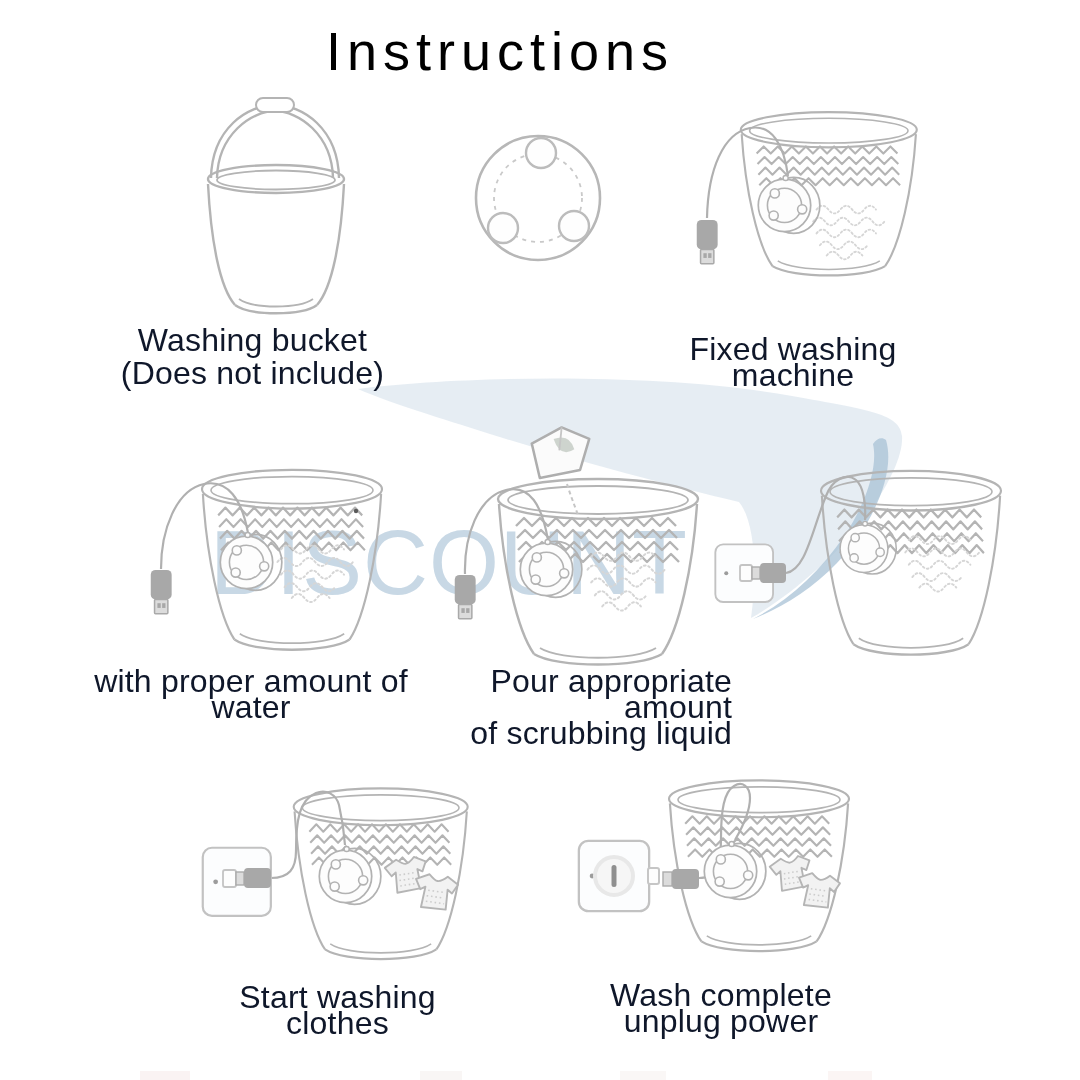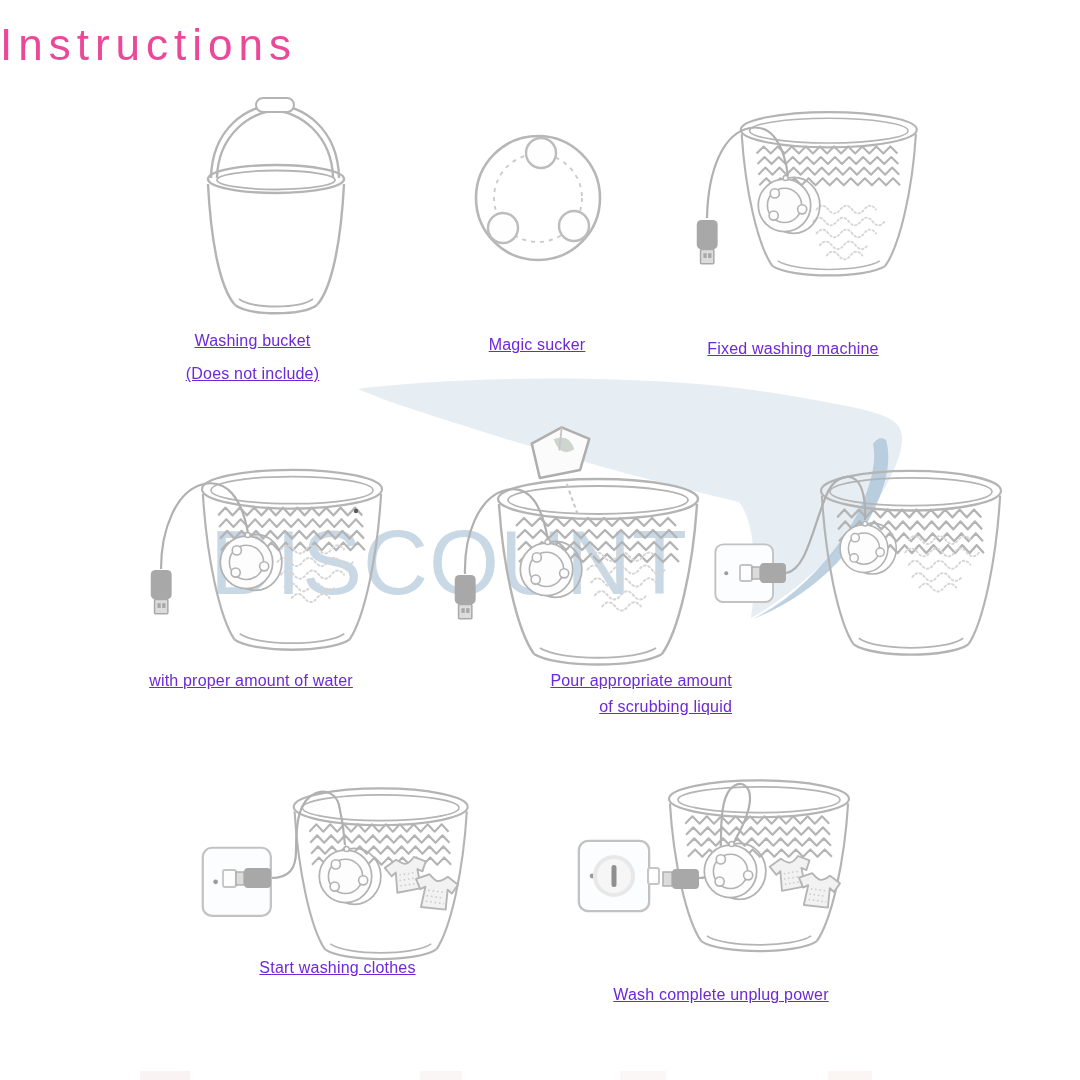--- a/index.html
+++ b/index.html
@@ -1,26 +1,26 @@
 <!DOCTYPE html>
 <html><head>
 <meta charset="utf-8">
 <style>
   html,body { margin:0; padding:0; background:#ffffff; }
   .canvas {
     position:relative; width:1080px; height:1080px; background:#ffffff;
     overflow:hidden; font-family:"Liberation Sans", sans-serif;
   }
   .title {
-    position:absolute; left:0; top:20px; width:1000px; text-align:left;
-    font-size:44px; letter-spacing:6px; color:#ec4899; z-index:4;
+    position:absolute; left:0; top:20px; width:1000px; text-align:center;
+    font-size:54px; letter-spacing:6px; color:#000000; z-index:4;
   }
   .cap {
-    position:absolute; font-size:16px; line-height:26px; color:#6d28d9;
-    text-align:center; z-index:4; letter-spacing:0.2px;text-decoration:underline;
+    position:absolute; font-size:32px; line-height:26px; color:#0f172a;
+    text-align:center; z-index:4; letter-spacing:0.2px;
   }
   .cap span { display:block; }
   .cap.row1 { line-height:33px; }
   .cap.alignleft { text-align:right; }
   .art { position:absolute; z-index:3; }
   .wm-swoosh { position:absolute; left:340px; top:370px; z-index:1; }
   .wm-line1 {
     position:absolute; left:210px; top:512px; font-size:90px; letter-spacing:1px;
     color:#bfd2e1; opacity:0.85; z-index:2; white-space:nowrap;
   }
@@ -220,34 +220,31 @@
     <g>
       <rect x="103" y="104" width="9" height="14" fill="#dcdcdc" stroke="#ababab" stroke-width="1.4"></rect>
       <rect x="112" y="101" width="27" height="20" rx="4" fill="#a8a8a8"></rect>
     </g>
   </svg>
 
   <div class="cap row1" style="left:110px; top:324px; width:285px">
     <span>Washing bucket</span>
     <span>(Does not include)</span>
   </div>
-  <div class="cap" style="left:437px; top:332px; width:200px">
-    <span>Magic sucker</span>
-  </div>
   <div class="cap" style="left:643px; top:336px; width:300px">
     <span>Fixed washing machine</span>
   </div>
   <div class="cap" style="left:92px; top:668px; width:318px">
     <span>with proper amount of water</span>
   </div>
   <div class="cap alignleft" style="left:432px; top:668px; width:300px">
     <span>Pour appropriate amount</span>
     <span>of scrubbing liquid</span>
   </div>
-  <div class="cap" style="left:190px; top:955px; width:295px">
+  <div class="cap" style="left:190px; top:984px; width:295px">
     <span>Start washing clothes</span>
   </div>
   <div class="cap" style="left:565px; top:982px; width:312px">
     <span>Wash complete unplug power</span>
   </div>
 
   <div class="strip">
     <i style="left:140px; width:50px; background:#f6e9e9"></i>
     <i style="left:420px; width:42px; background:#f4efec"></i>
     <i style="left:620px; width:46px; background:#f6f0ee"></i>

